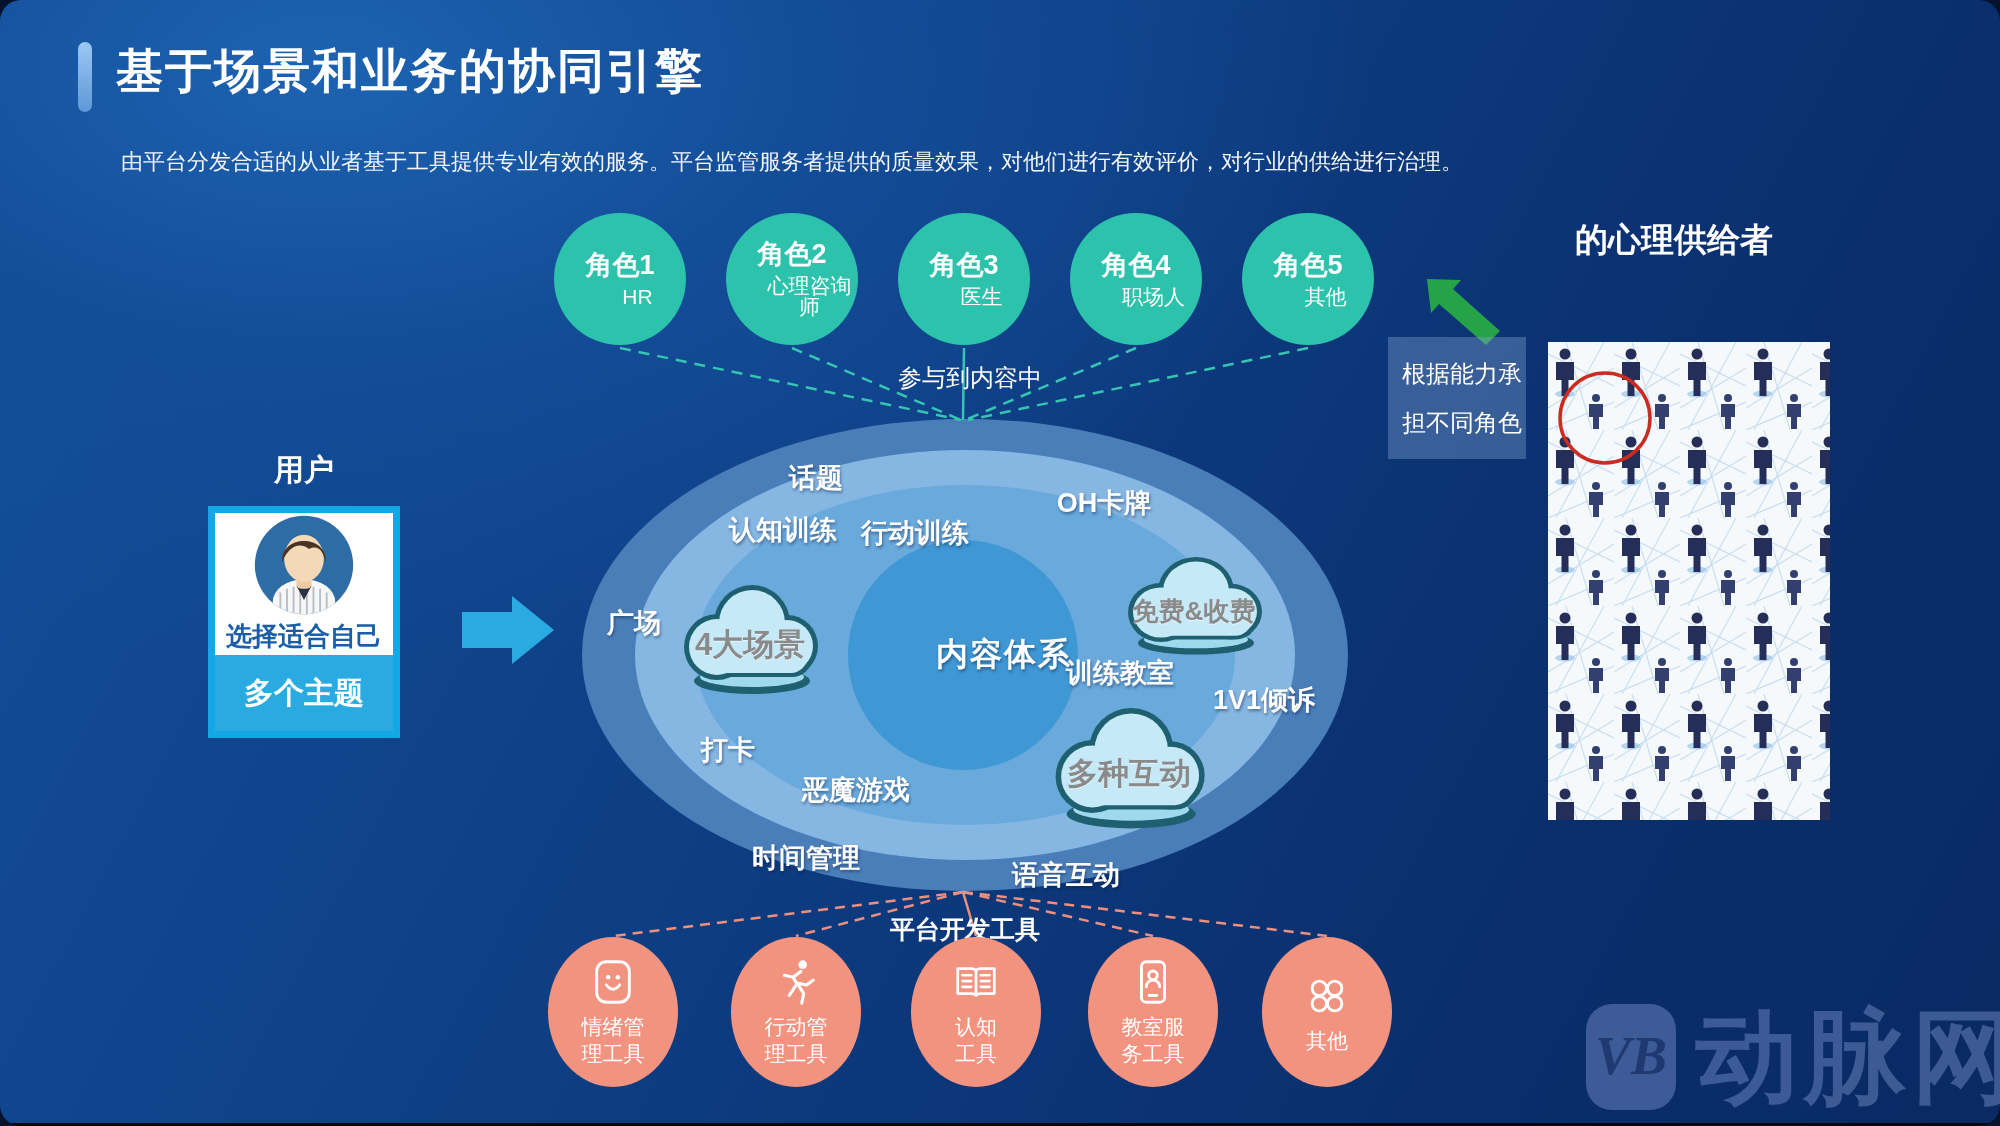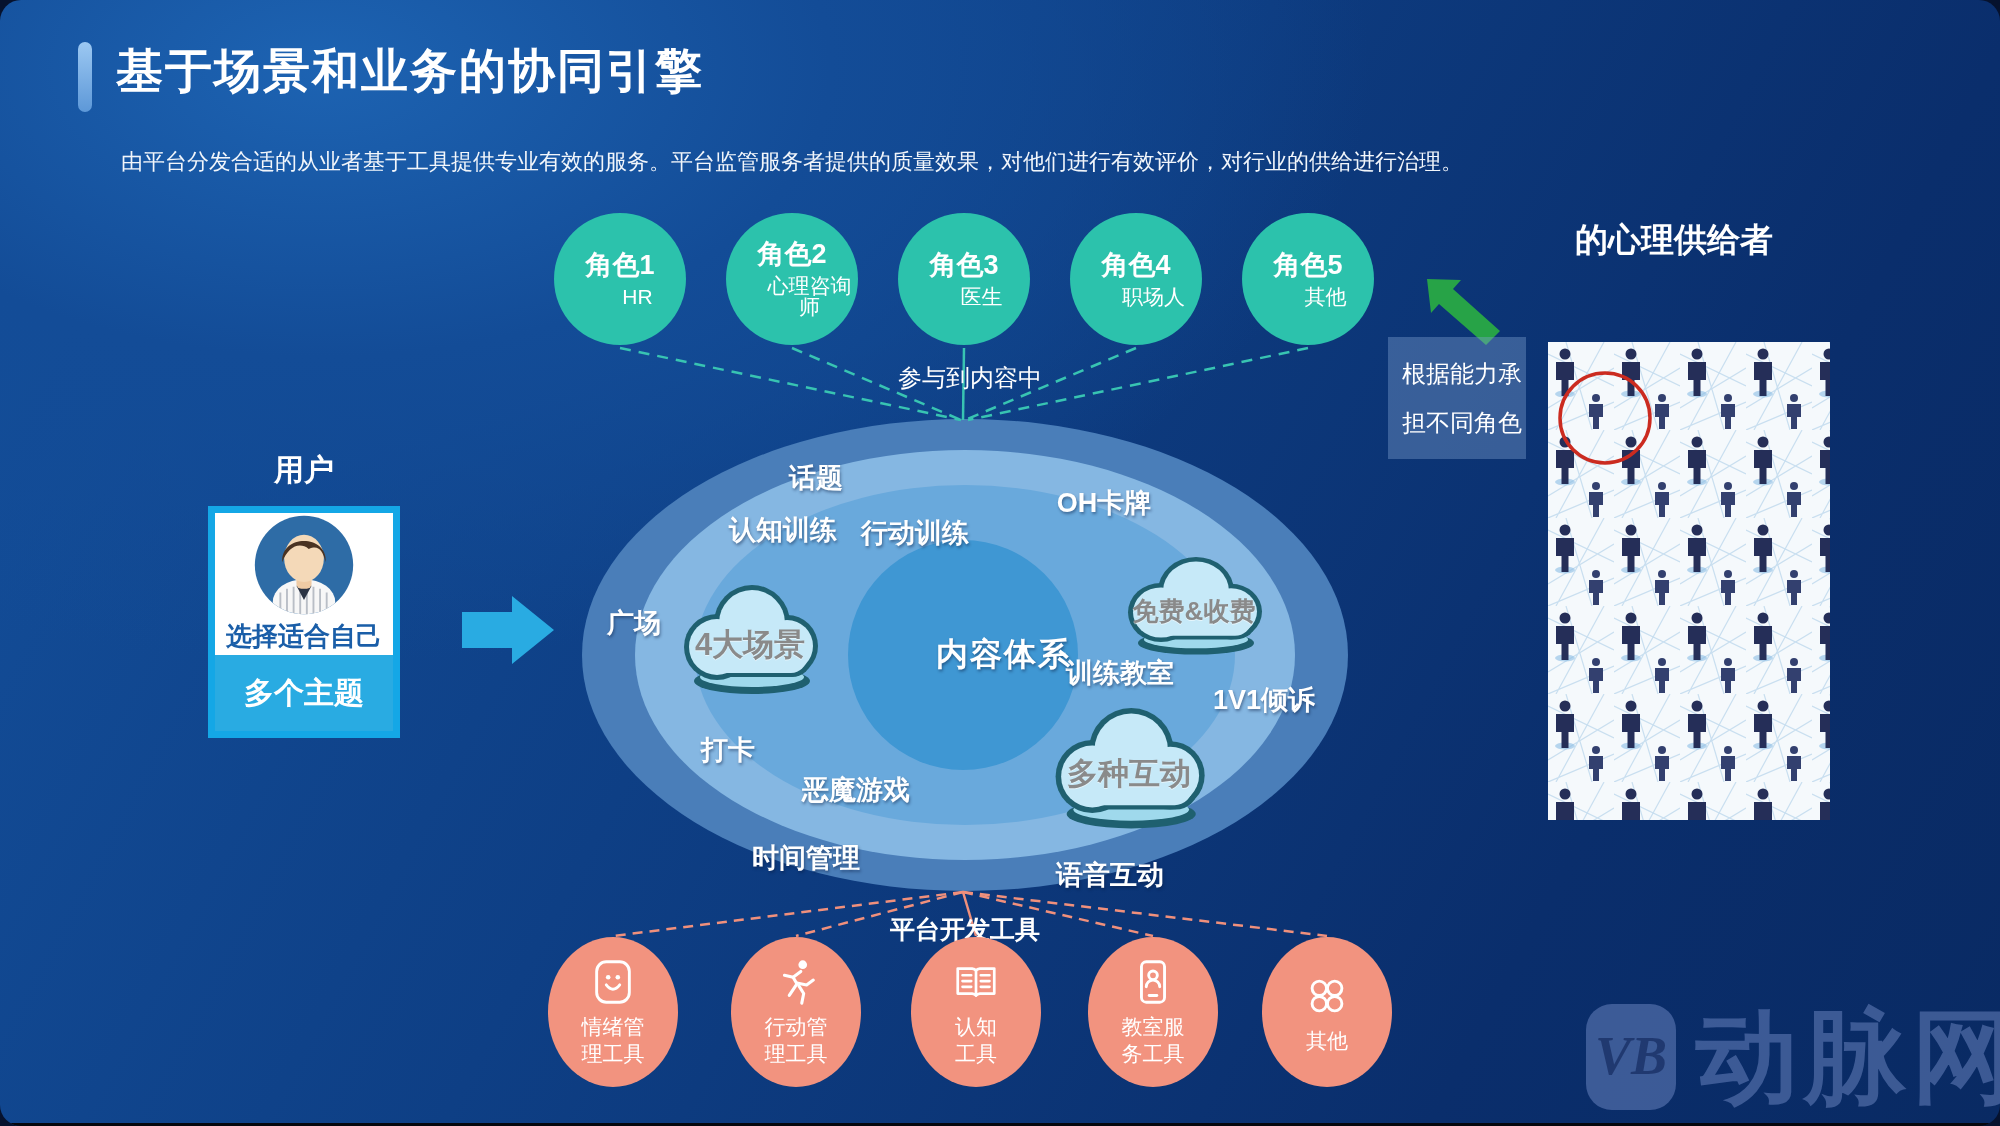--- a/index.html
+++ b/index.html
@@ -176,21 +176,21 @@
   </div>
 
   <div class="abs eco" style="left:816px;top:478px;">话题</div>
   <div class="abs eco" style="left:783px;top:530px;">认知训练</div>
   <div class="abs eco" style="left:915px;top:533px;">行动训练</div>
   <div class="abs eco" style="left:1104px;top:503px;">OH卡牌</div>
   <div class="abs eco" style="left:634px;top:623px;">广场</div>
   <div class="abs eco" style="left:728px;top:750px;">打卡</div>
   <div class="abs eco" style="left:856px;top:790px;">恶魔游戏</div>
   <div class="abs eco" style="left:806px;top:858px;">时间管理</div>
-  <div class="abs eco" style="left:1066px;top:875px;margin-left:44px;">语音互动</div>
+  <div class="abs eco" style="left:1066px;top:875px;">语音互动</div>
   <div class="abs eco" style="left:1120px;top:673px;">训练教室</div>
   <div class="abs eco" style="left:1264px;top:700px;">1V1倾诉</div>
   <div class="abs eco center-label" style="left:963px;top:655px;margin-left:41px;">内容体系</div>
 
   <div class="cloud" style="left:670px;top:575px;width:160px;height:125px;">
     <svg viewBox="0 0 160 125" preserveAspectRatio="none">
       <ellipse cx="82" cy="106" rx="58" ry="13" fill="#1f6070"></ellipse>
       <ellipse cx="82" cy="102" rx="52" ry="10" fill="#9fd9ec"></ellipse>
       <g fill="#1f6070">
         <circle cx="47" cy="72" r="33"></circle>

